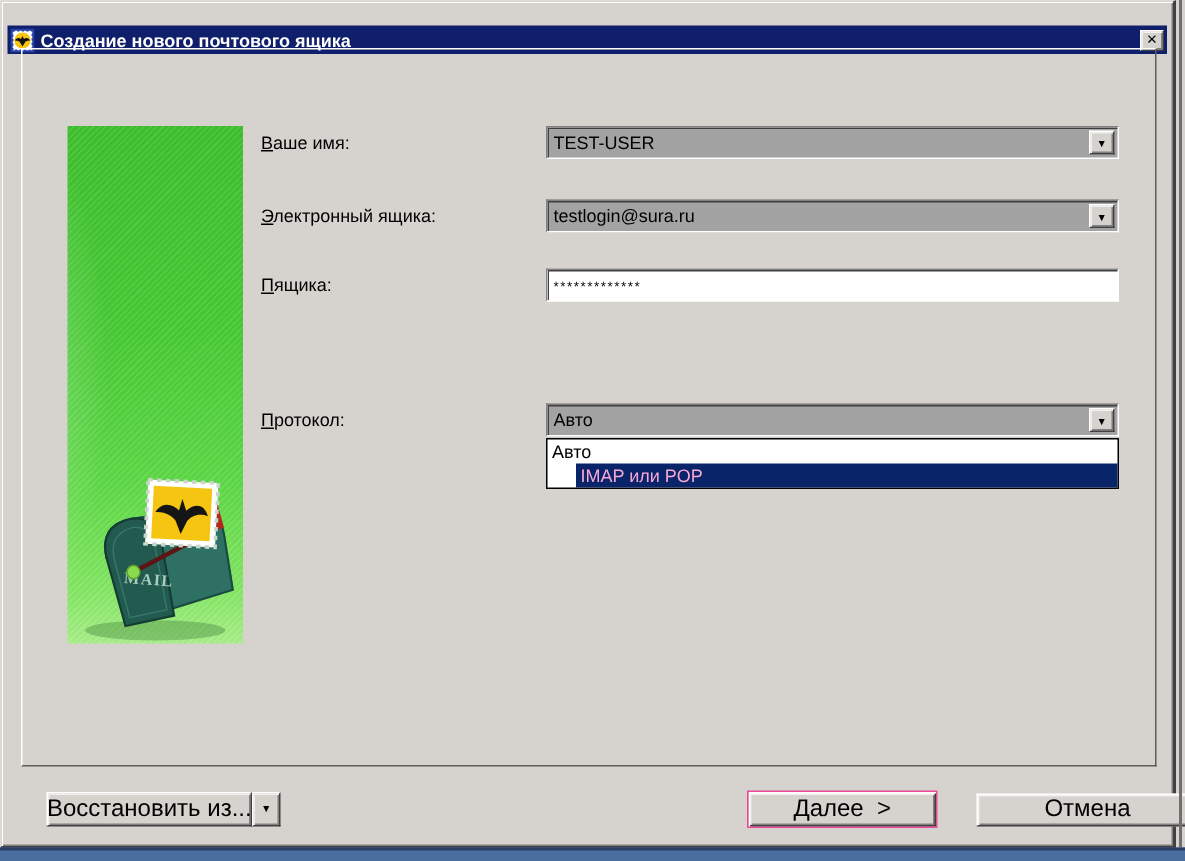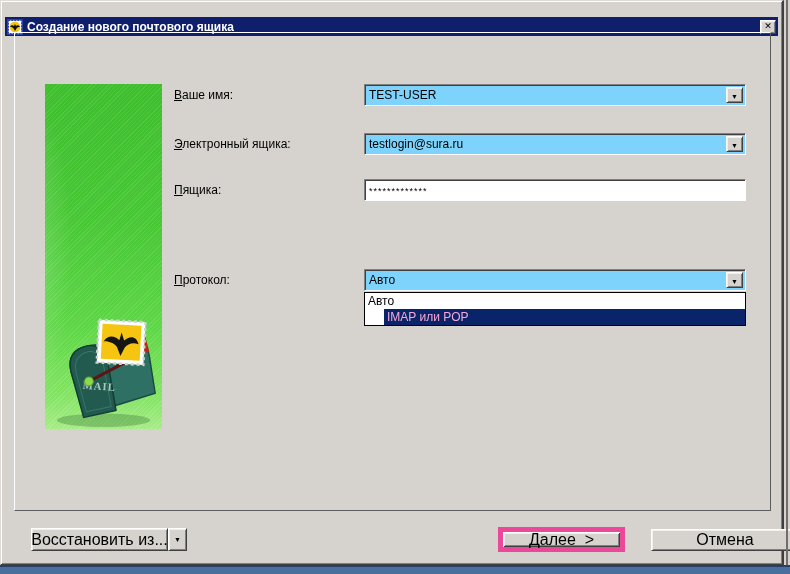--- a/index.html
+++ b/index.html
@@ -54,21 +54,21 @@
   }
   .greenpanel::before{
     content:"";position:absolute;left:-60px;top:-20px;width:120px;height:420px;
     background:radial-gradient(ellipse 90px 260px at 20% 45%, rgba(255,255,255,0.30), rgba(255,255,255,0) 70%);
   }
   .mailbox-svg{position:absolute;left:1px;bottom:0;width:115px;height:112px;}
   
   .flabel{position:absolute;left:173px;white-space:nowrap;}
   .u{text-decoration:underline;}
   .field{
-    position:absolute;left:363px;width:382px;height:22px;background:#7dd3fc;
+    position:absolute;left:363px;width:382px;height:22px;background:#a3a3a3;
     border:1px solid;border-color:#808080 #ffffff #ffffff #808080;
     box-shadow:inset 1px 1px 0 #404040;
   }
   .field .val{
     position:absolute;left:4px;top:3px;right:24px;height:15px;line-height:15px;
     font-size:12px;white-space:nowrap;overflow:hidden;
   }
   .drop-btn{position:absolute;right:2px;top:2px;width:17px;height:16px;}
   .drop-btn .ar{font-size:7px;line-height:1;transform:translateY(1px);}
   input.pwd{
@@ -84,21 +84,21 @@
   }
   .droplist .opt{height:16px;line-height:16px;padding-left:3px;font-size:12px;white-space:nowrap;}
   .droplist .opt.selected{background:var(--selection);color:#f9a8d4;margin-left:19px;}
   
   .btn-text{white-space:pre;font-size:16px;}
   .restore-btn{position:absolute;left:30px;top:527px;width:137px;height:23px;}
   .restore-arrow{position:absolute;left:167px;top:527px;width:19px;height:23px;}
   .restore-arrow .ar{font-size:7px;line-height:1;}
   .next-btn{
     position:absolute;left:497px;top:526px;width:127px;height:25px;
-    background:var(--face);border:5px solid #ec4899;
+    background:var(--face);border:1px solid #ec4899;
     box-shadow:inset 1px 1px 0 #ffffff, inset -1px -1px 0 #404040,
                inset 2px 2px 0 #f0efec, inset -2px -2px 0 #808080;
     display:flex;align-items:center;justify-content:center;cursor:default;user-select:none;
   }
   .cancel-btn{position:absolute;left:650px;top:528px;width:148px;height:22px;}
   
   .bg-right-line{position:absolute;left:786px;top:0;width:2px;height:565px;background:#6f6f6f;}
   .taskbar-edge{
     position:absolute;left:0;top:565px;width:790px;height:9px;
     background:var(--taskbar-blue);border-top:2px solid #2a3f66;

